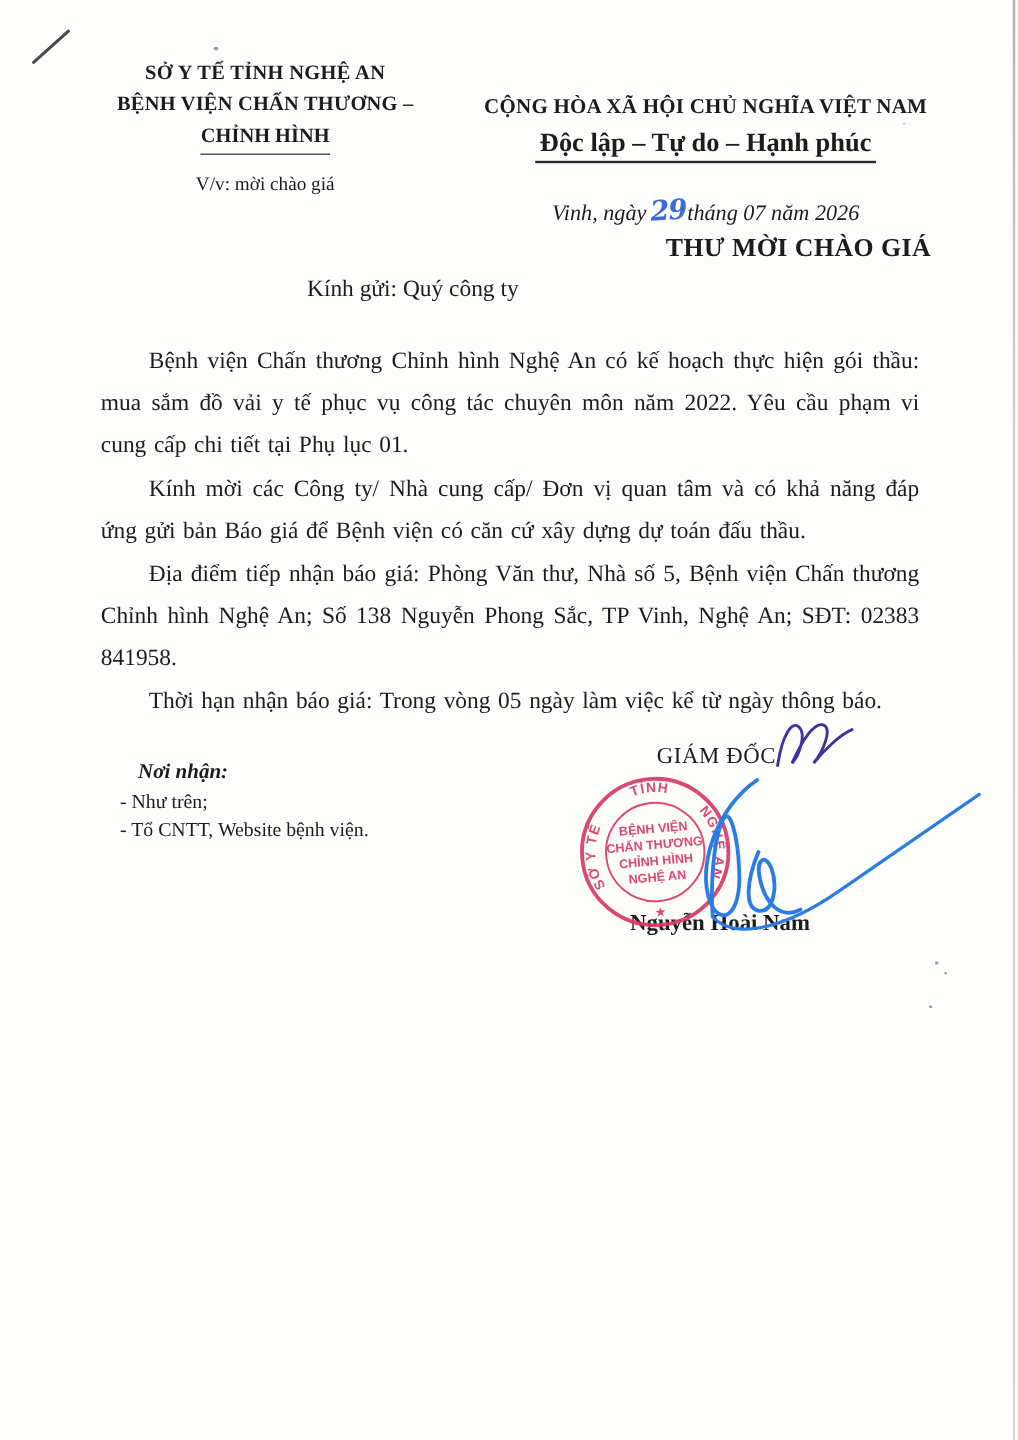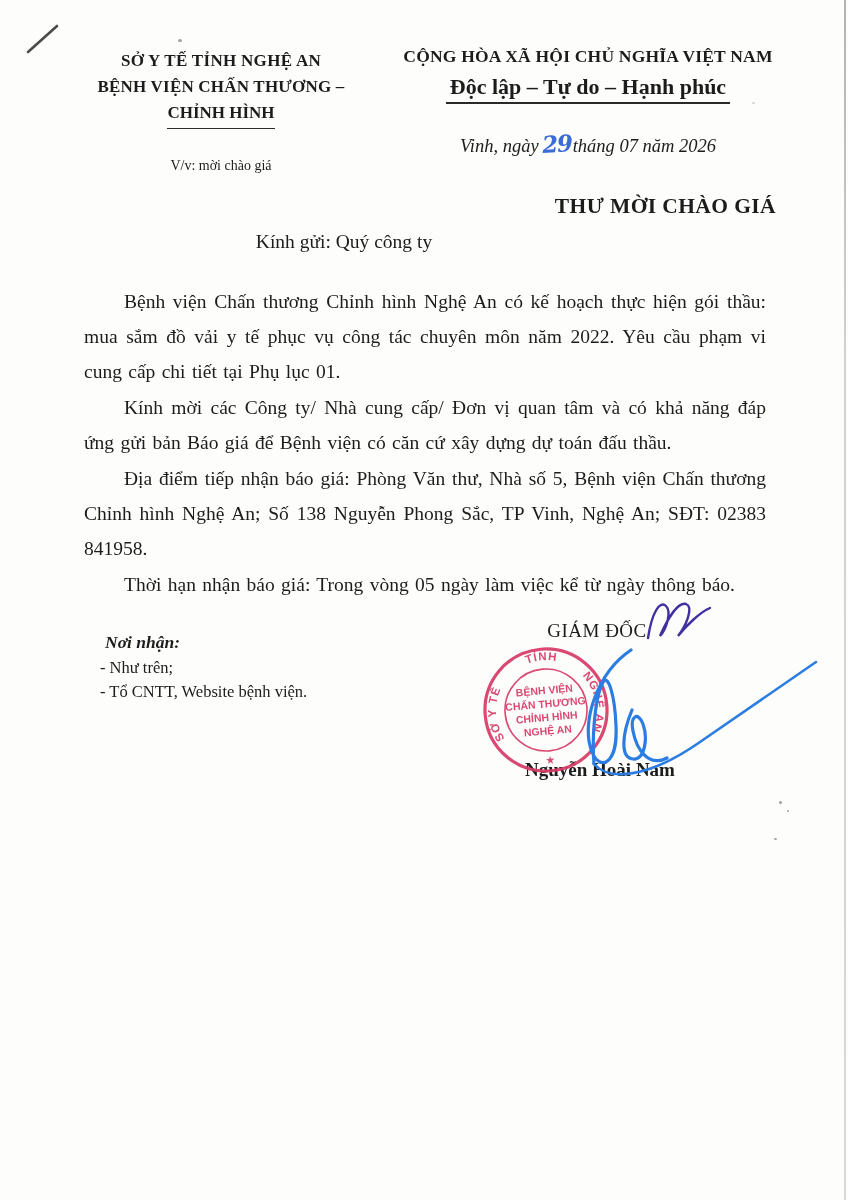--- a/index.html
+++ b/index.html
@@ -24,27 +24,27 @@
   .speck { position: absolute; border-radius: 50%; background: #555; opacity: .55; }
 
   
   .issuer {
     left: 58px; top: 48px; width: 326px;
     text-align: center; font-size: 17px; line-height: 26px;
   }
   .issuer .dept { font-weight: bold; letter-spacing: .3px; }
   .issuer .org  { font-weight: bold; letter-spacing: .2px; }
   .issuer .org-u { font-weight: bold; display: inline-block; border-bottom: 1.6px solid #2a2a2a; padding-bottom: 2px; }
-  .issuer .subject { margin-top: 24px; font-size: 14px; }
+  .issuer .subject { margin-top: 12px; font-size: 16px; }
 
   .national {
     left: 376px; top: 44px; width: 424px;
     text-align: center; line-height: 25px;
   }
-  .national .motto { font-weight: bold; font-size: 17.5px; letter-spacing: .2px; }
+  .national .motto { font-weight: bold; font-size: 17.5px; letter-spacing: .2px; margin-top: 32px; }
   .national .slogan {
     font-weight: bold; font-size: 22px; display: inline-block;
     border-bottom: 2px solid #2a2a2a; padding: 0 4px 3px 4px; margin-top: 5px;
   }
   .date-line { margin-top: 27px; font-style: italic; font-size: 18.5px; }
   .date-day {
     font-family: "DejaVu Serif", serif;
     font-size: 23px; font-weight: bold; font-style: italic;
     display: inline-block; transform: rotate(-4deg); letter-spacing: -1px;
     margin: 0 1px 0 3px;
@@ -56,21 +56,21 @@
   }
   .salutation { left: 0; top: 231px; width: 688px; text-align: center; font-size: 19.5px; }
 
   .body-text {
     left: 83px; top: 283px; width: 684px;
     font-size: 19.5px; line-height: 35px; text-align: justify; word-spacing: 1.5px;
   }
   .body-text p { margin: 1px; text-indent: 40px; }
 
   .recipients { left: 100px; top: 630px; font-size: 16.5px; line-height: 24px; }
-  .recipients .label { font-weight: bold; font-style: italic; font-size: 17.5px; margin-bottom: 2px; margin-left: 5px; }
+  .recipients .label { font-weight: bold; font-style: italic; font-size: 17.5px; margin-bottom: 2px; margin-left: 15px; }
 
   .signer-title { left: 487px; top: 620px; width: 220px; text-align: center; font-weight: normal; font-size: 19px; letter-spacing: .5px; }
   .signer-name  { left: 487px; top: 759px; width: 226px; text-align: center; font-weight: bold; font-size: 19px; }
 
   .stamp { left: 481px; top: 645px; width: 130px; height: 130px; transform: rotate(-5deg); opacity: .92; }
   .stamp text { font-family: "Liberation Sans", sans-serif; }
   .ink-overlay { left: 480px; top: 592px; width: 350px; height: 200px; }
 </style>
 </head>
 <body>

